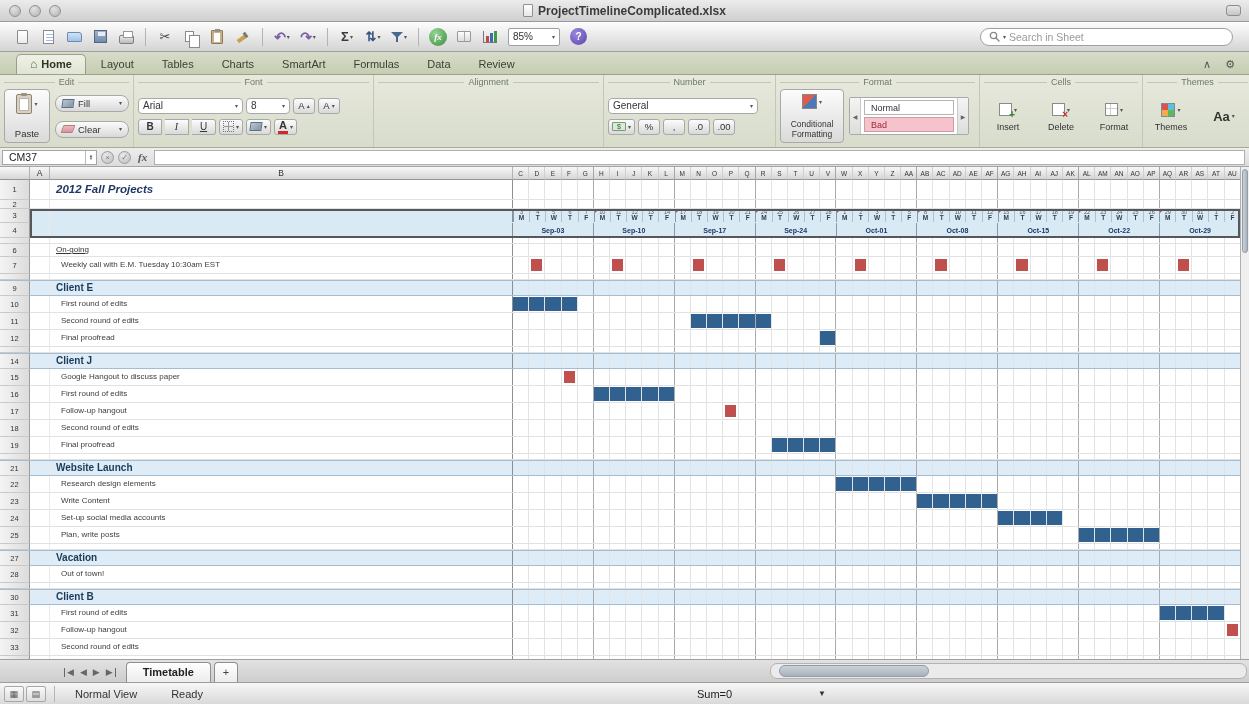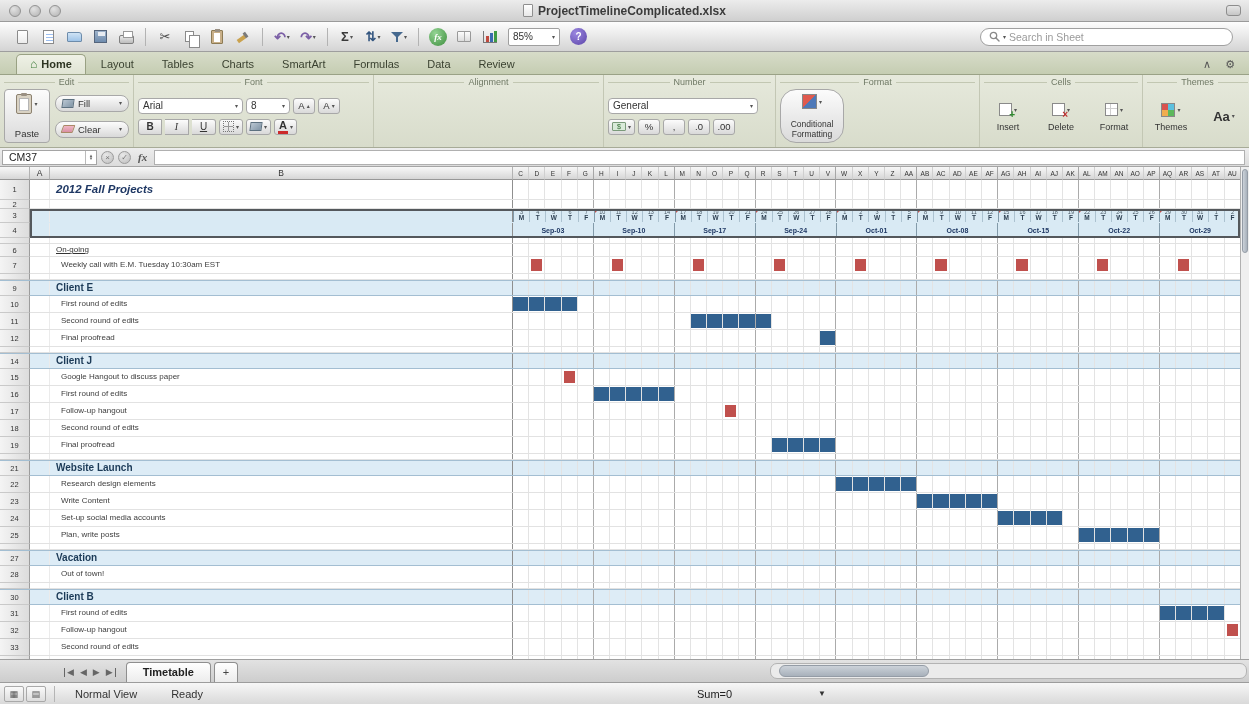--- a/index.html
+++ b/index.html
@@ -110,21 +110,21 @@
   .b-b { font-weight:bold; } .b-i { font-style:italic; font-family:"Liberation Serif",serif; } .b-u { text-decoration:underline; }
   .border-icon { width:11px; height:11px; border:1px dotted #777;
     background:linear-gradient(#999,#999) center/100% 1px no-repeat, linear-gradient(#999,#999) center/1px 100% no-repeat; }
   .A-red { font-weight:bold; font-size:11px; line-height:1; border-bottom:3px solid #cc2a2a; padding:0 1px; }
   .al-lines { width:12px; height:9px; background:repeating-linear-gradient(to bottom,#666 0 1px, transparent 1px 3px); }
   .merge-icon { width:13px; height:9px; border:1px solid #777; background:linear-gradient(90deg,#9db8d2 0 6px,#fff 6px); }
   .wrapg { color:#555; font-size:9px; }
   .money-icon { width:14px; height:9px; background:#d9ead9; border:1px solid #7a9a7a; border-radius:1px;
                 display:flex; align-items:center; justify-content:center; font-size:7px; color:#2f6b2f; }
   .cf-btn { width:64px; height:54px; display:flex; flex-direction:column; align-items:center; justify-content:space-between;
-            padding:4px 2px 2px; background:linear-gradient(#fcfcfc,#dadada); border:1px solid #a8a8a8; border-radius:16px;
+            padding:4px 2px 2px; background:linear-gradient(#fcfcfc,#dadada); border:1px solid #a8a8a8; border-radius:4px;
             font-size:8.5px; color:#333; text-align:center; line-height:1.15; }
   .cf-icon { width:15px; height:15px; border:1px solid #888; background:linear-gradient(135deg,#e05a4e 0 50%,#4e79b8 50% 100%); }
   .gallery { display:flex; align-items:center; background:#fff; border:1px solid #a9a9a9; border-radius:2px; height:38px; }
   .garrow { width:11px; height:100%; display:flex; align-items:center; justify-content:center; font-size:6px; color:#666;
             background:linear-gradient(#f4f4f4,#ddd); }
   .garrow.left { border-right:1px solid #c9c9c9; } .garrow.right { border-left:1px solid #c9c9c9; }
   .swatches { width:96px; padding:2px 3px; display:flex; flex-direction:column; gap:2px; }
   .swatch { height:15px; display:flex; align-items:center; padding-left:6px; font-size:9px; border:1px solid #b5b5b5; background:#fff; color:#333; }
   .swatch.bad { background:var(--bad-bg,#f4c3cb); color:#9c2b3a; border-color:#d49aa4; }
   .cellbtn { width:48px; display:flex; flex-direction:column; align-items:center; gap:3px; font-size:9px; color:#333; }
@@ -449,20 +449,28 @@
 
     <div class="rgroup g-format">
       <div class="rglabel">Format</div>
       <div class="controls">
         <div class="cf-btn">
           <div class="clip-row">
             <div class="cf-icon"></div>
             <span class="dd">▾</span>
           </div>
           <span>Conditional Formatting</span>
+        </div>
+        <div class="gallery">
+          <div class="garrow left">◀</div>
+          <div class="swatches">
+            <div class="swatch">Normal</div>
+            <div class="swatch bad">Bad</div>
+          </div>
+          <div class="garrow right">▶</div>
         </div>
       </div>
     </div>
 
     <div class="rgroup g-cells">
       <div class="rglabel">Cells</div>
       <div class="controls" style="justify-content:center;">
         <div class="cellbtn">
           <div class="cellico-row">
             <div class="insert-icon"></div>

